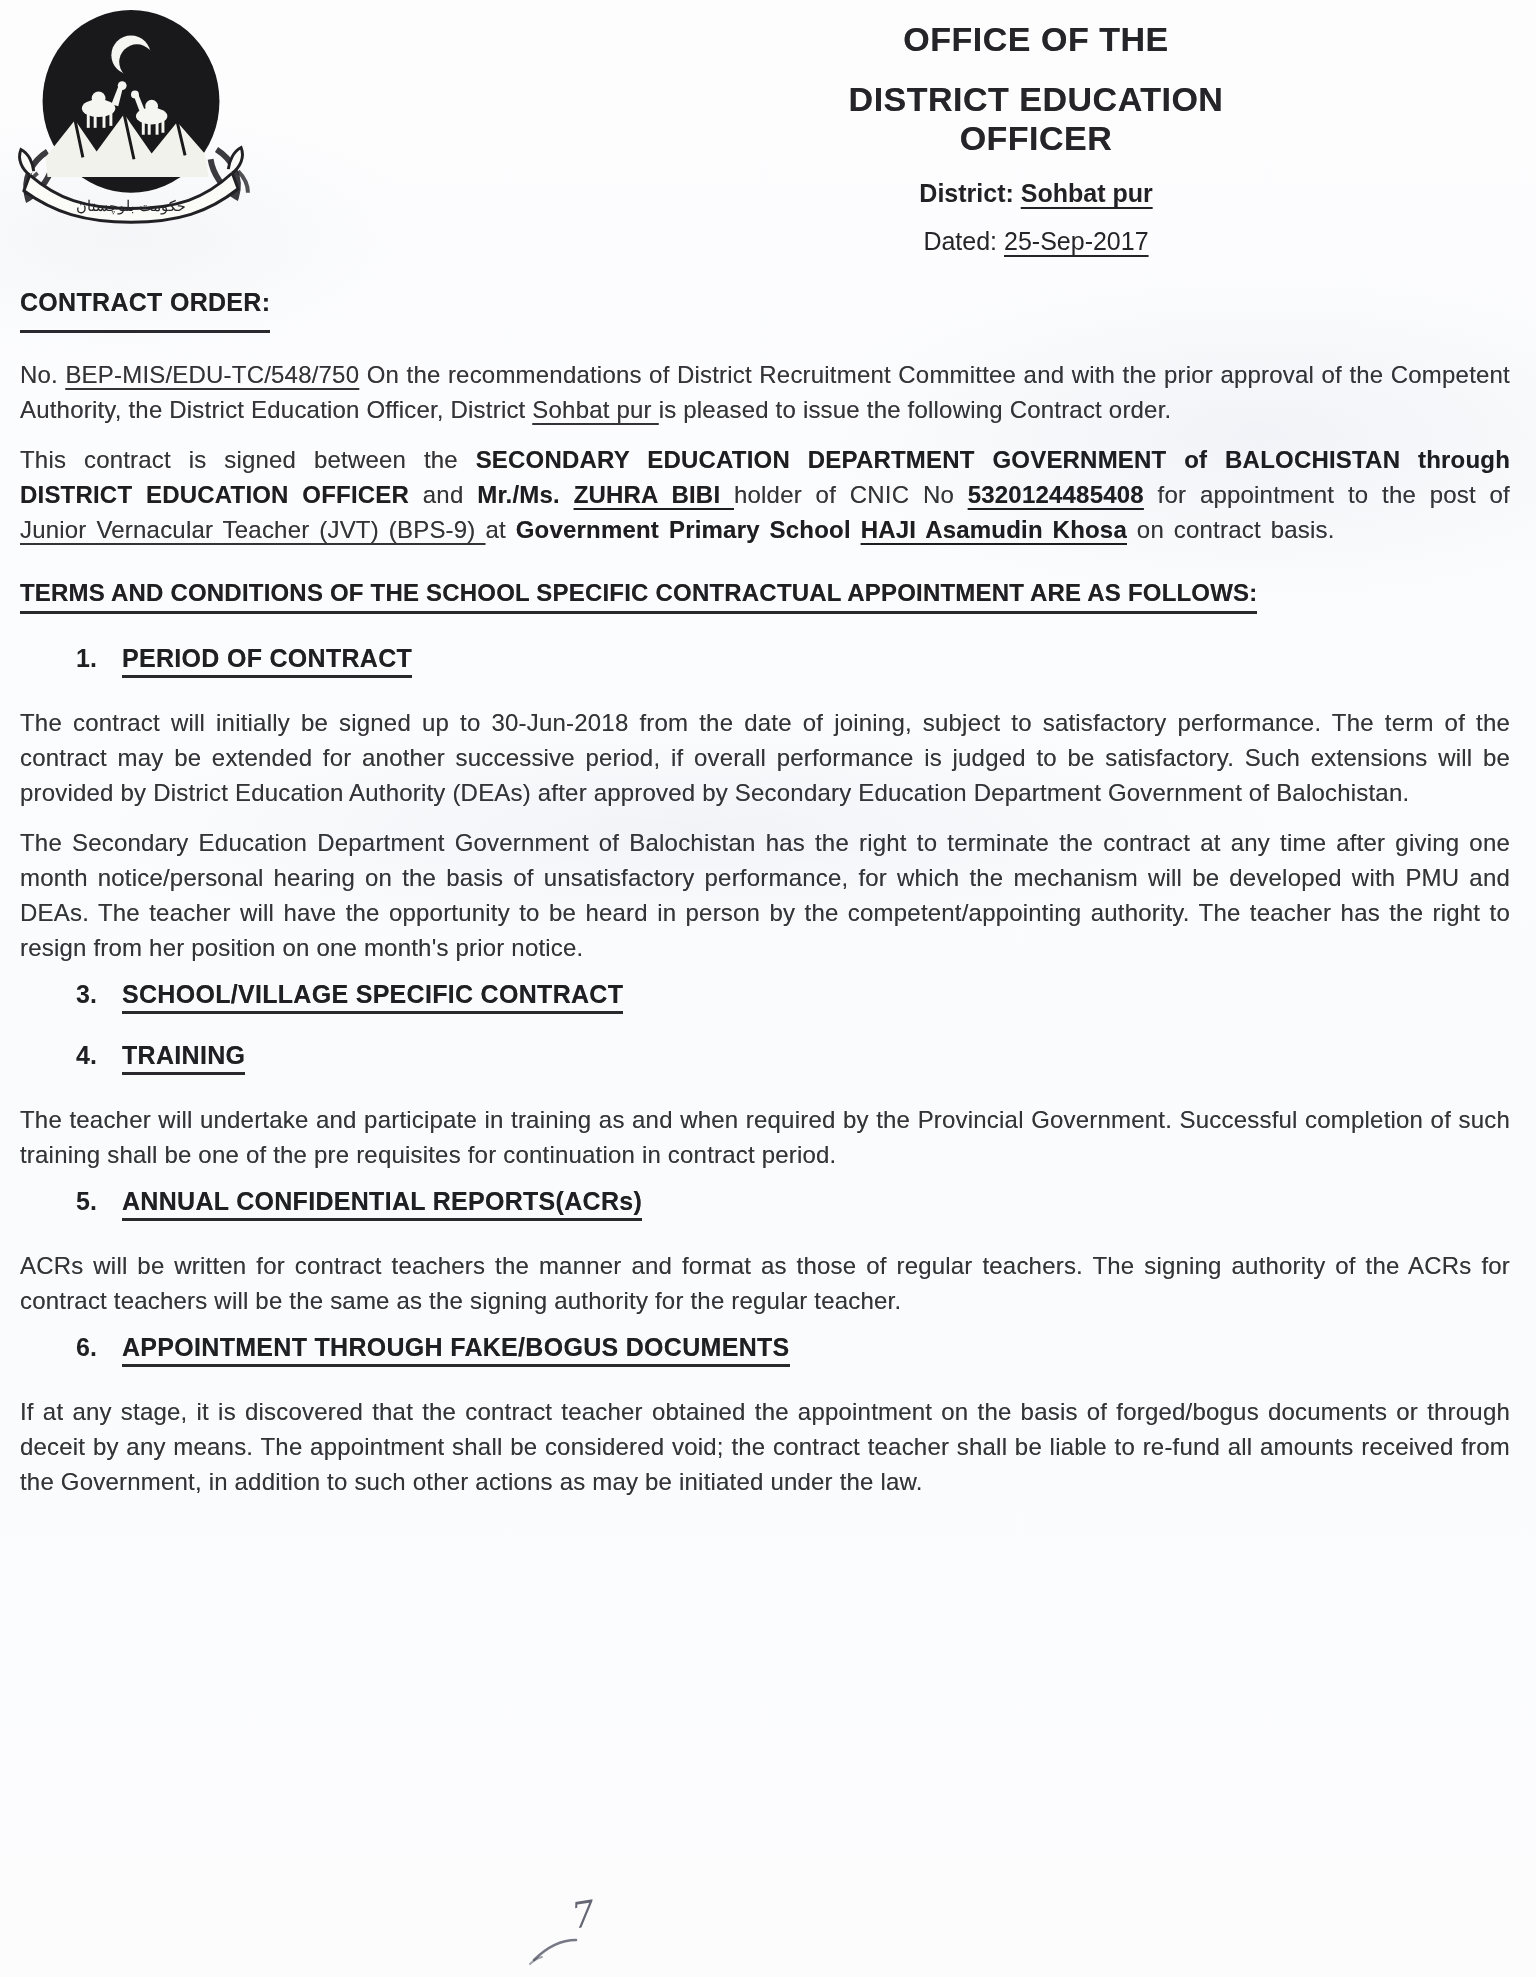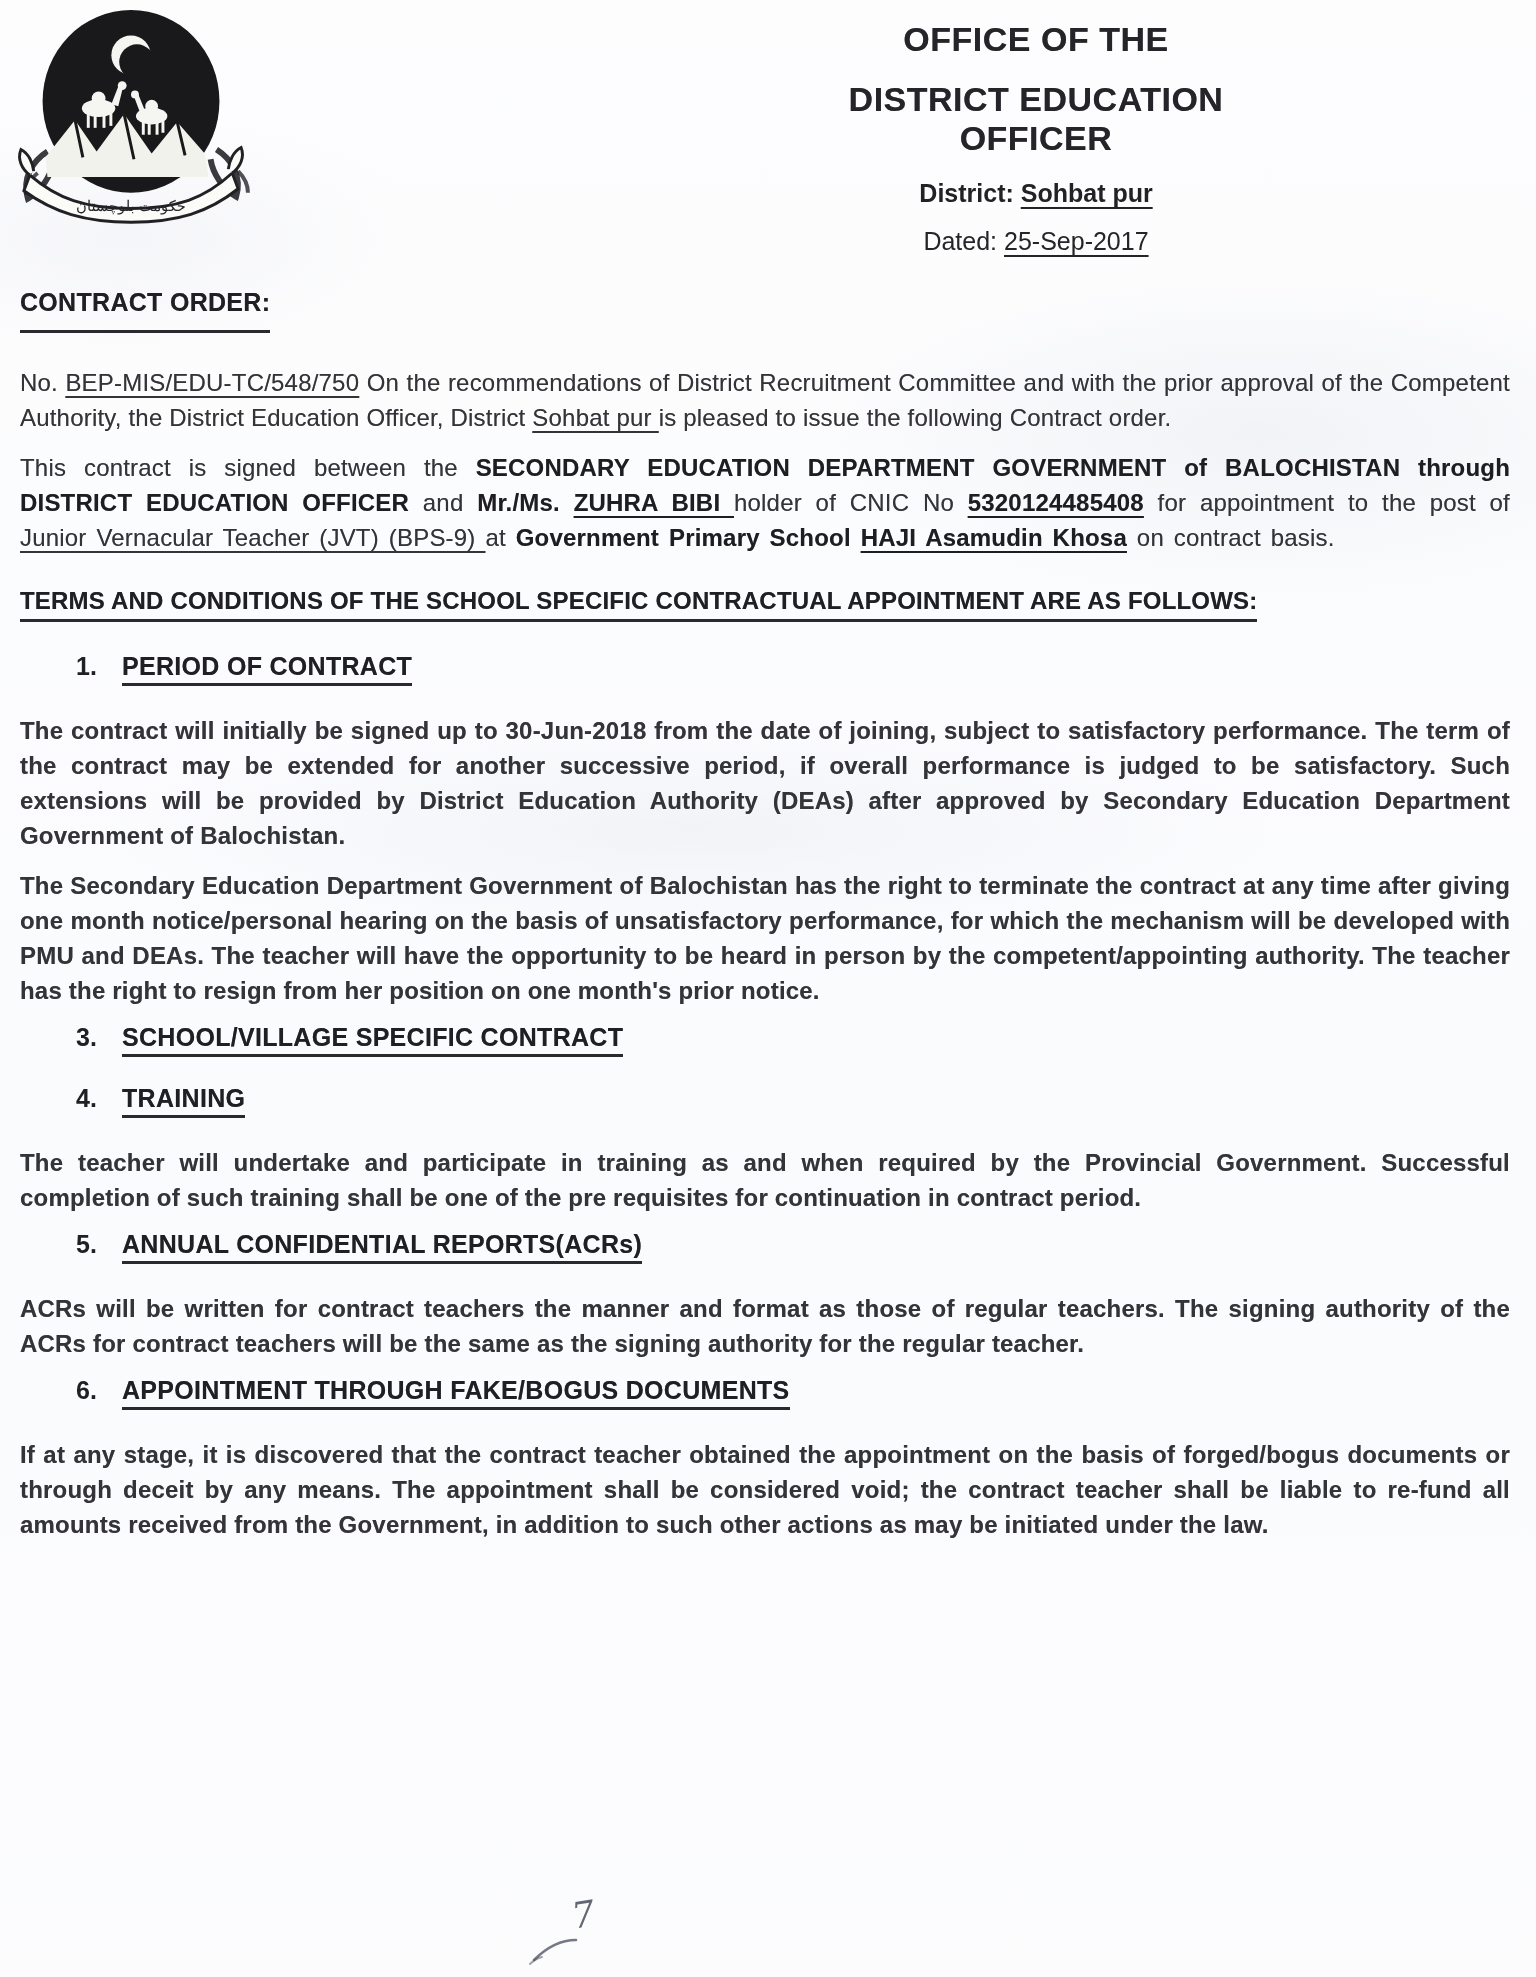--- a/index.html
+++ b/index.html
@@ -30,34 +30,34 @@
   .u{ text-decoration:underline;text-decoration-thickness:2px;text-underline-offset:5px;}
   .b{font-weight:bold;color:#1e1e22;}
   
   .content{position:absolute;top:288px;left:20px;right:26px;}
   .doc-heading{
     display:inline-block;font-size:25px;font-weight:bold;color:#202024;
     border-bottom:3px solid #2a2a2e;padding-bottom:13px;margin:0 0 20px 0;
     letter-spacing:.3px;text-shadow:0 0 .5px rgba(25,25,30,.5);
   }
   p.body-text{
-    font-size:24px;line-height:35px;text-align:justify;margin:12px 0 15px 0;
+    font-size:24px;line-height:35px;text-align:justify;margin:4px 0 15px 0;
     color:#333338;text-shadow:0 0 .4px rgba(45,45,52,.45);letter-spacing:.2px;
   }
   p.signing{margin-bottom:24px;word-spacing:3px;}
   .terms-heading{
     display:inline-block;font-size:24px;font-weight:bold;color:#202024;
     border-bottom:3px solid #2a2a2e;padding-bottom:4px;margin:8px 0 18px 0;
     letter-spacing:.2px;white-space:nowrap;text-shadow:0 0 .5px rgba(25,25,30,.5);
   }
   .sec-head{margin:12px 0 32px 56px;font-size:25px;font-weight:bold;color:#202024;}
   .sec-num{display:inline-block;width:46px;}
   .sec-title{border-bottom:3px solid #2a2a2e;padding-bottom:3px;letter-spacing:.3px;
     text-shadow:0 0 .5px rgba(25,25,30,.5);}
-  .sec-body{margin-bottom:26px;font-weight:bold;}
+  .sec-body{margin-bottom:26px;}
   .mb-lg{margin-bottom:50px;}
   .mb-md{margin-bottom:40px;}
   
   .handwritten{position:absolute;left:520px;top:1886px;width:130px;height:86px;color:#4a4e5c;}
   .handwritten .seven{
     position:absolute;left:52px;top:8px;
     font-family:"DejaVu Serif",serif;font-style:italic;font-size:36px;
     transform:rotate(-9deg);opacity:.85;
   }
   .handwritten svg{position:absolute;left:0;top:0;}

